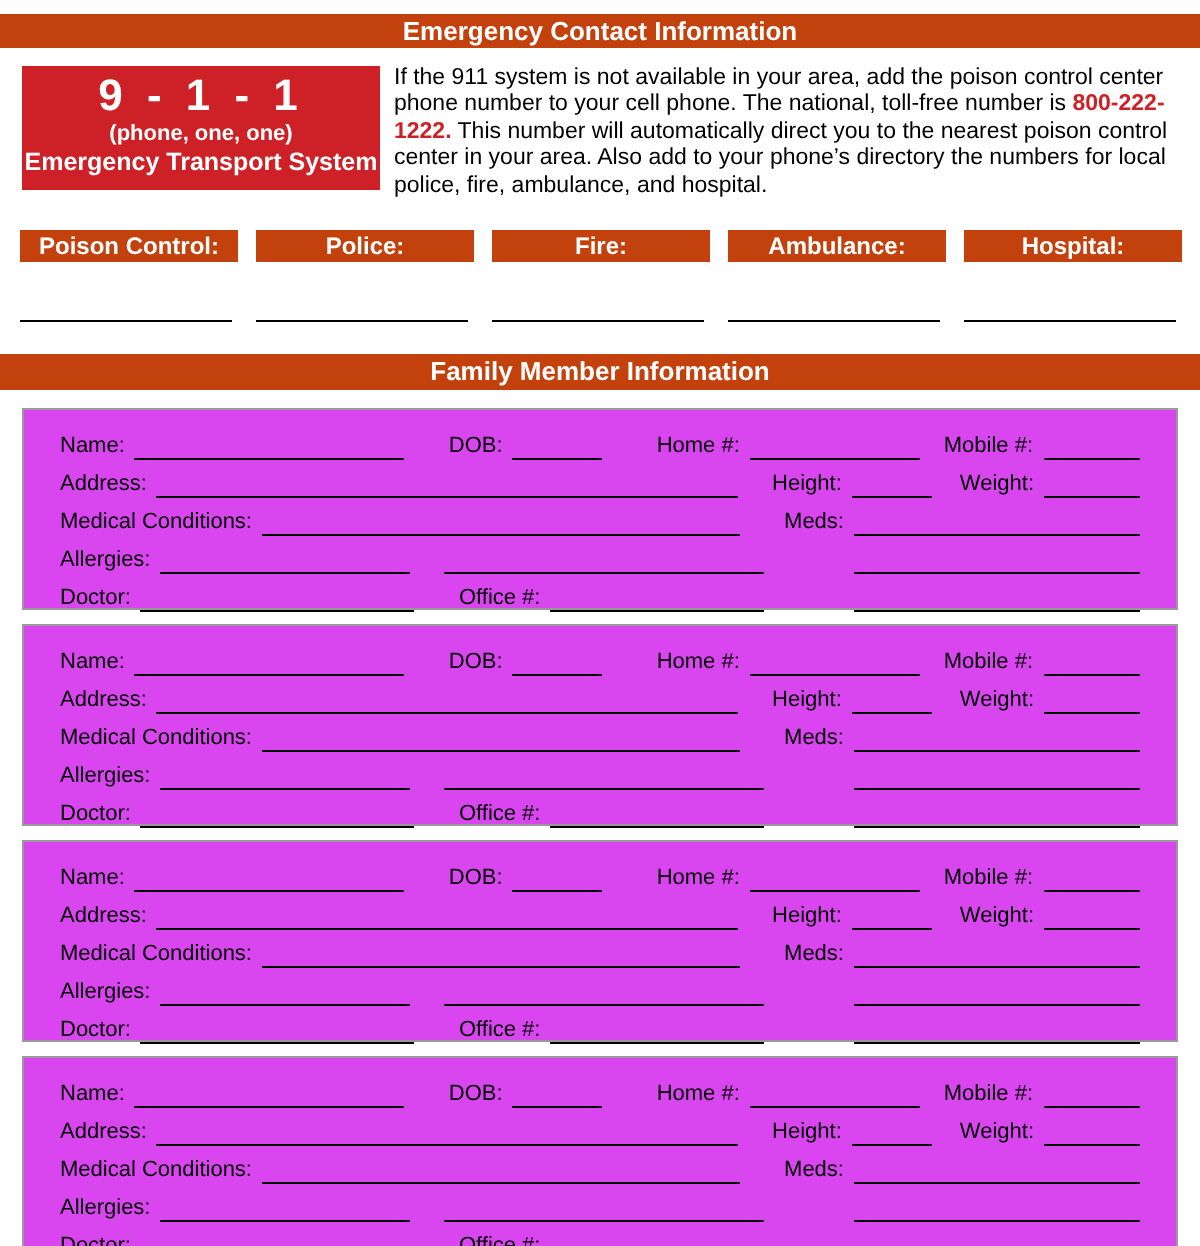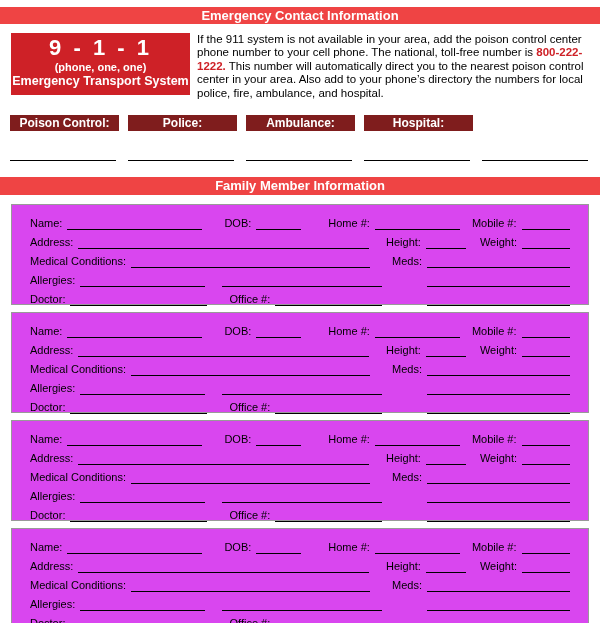--- a/index.html
+++ b/index.html
@@ -4,21 +4,21 @@
 <style>
   :root{ --red:#ce2127; }
   *{ box-sizing:border-box; }
   html,body{ margin:0; padding:0; }
   body{
     width:600px; height:623px; overflow:hidden; background:#fff;
     font-family:"Liberation Sans", sans-serif; color:#000;
   }
   
   .bar{
-    background:#ef4444; color:#fff; font-weight:bold; font-size:13px;
+    background:#c2410c; color:#fff; font-weight:bold; font-size:13px;
     height:17px; line-height:17px; text-align:center; width:600px;
   }
   .bar.top{ margin-top:7px; }
   .bar.family{ margin-top:16px; height:18px; line-height:18px; }
 
   
   .intro{ display:flex; margin:9px 2px 0 11px; }
   .redbox{
     flex:none; width:179px; height:62px; background:var(--red); color:#fff;
     text-align:center; font-weight:bold; padding-top:3px;
@@ -27,21 +27,21 @@
   .red-sub1{ font-size:11px; line-height:14px; }
   .red-sub2{ font-size:12.5px; line-height:15px; }
   .intro-text{
     margin:0 0 0 7px; width:401px; font-size:11.5px; line-height:13.4px;
   }
   .phone{ color:var(--red); font-weight:bold; }
 
   
   .contacts{ display:flex; gap:9px; margin:15px 0 0 10px; }
   .contact-box{
-    width:109px; height:16px; background:#7f1d1d; color:#fff;
+    width:109px; height:16px; background:#c2410c; color:#fff;
     font-weight:bold; font-size:12px; line-height:16px; text-align:center;
   }
   .contact-lines{ display:flex; gap:12px; margin:28px 0 0 10px; }
   .contact-line{ width:106px; height:2px; border-bottom:1.5px solid #000; }
 
   
   .members{ margin:9px 11px 0; }
   .member{
     border:1px solid #999; height:101px; padding:6px 18px 0; margin-bottom:7px;
     background:#d946ef;
@@ -71,20 +71,21 @@
       <div class="red-number">9 - 1 - 1</div>
       <div class="red-sub1">(phone, one, one)</div>
       <div class="red-sub2">Emergency Transport System</div>
     </div>
     <p class="intro-text"><span>If the 911 system is not available in your area, add the poison control center phone number to your cell phone. The national, toll-free number is </span><span class="phone">800-222-1222.</span><span> This number will automatically direct you to the nearest poison control center in your area. Also add to your phone’s directory the numbers for local police, fire, ambulance, and hospital.</span></p>
   </div>
 
   <div class="contacts">
     <div class="contact-box">Poison Control:</div>
     <div class="contact-box">Police:</div>
+    <div class="contact-box">Fire:</div>
     <div class="contact-box">Ambulance:</div>
     <div class="contact-box">Hospital:</div>
   </div>
 
   <div class="contact-lines">
     <div class="contact-line"></div>
     <div class="contact-line"></div>
     <div class="contact-line"></div>
     <div class="contact-line"></div>
     <div class="contact-line"></div>

